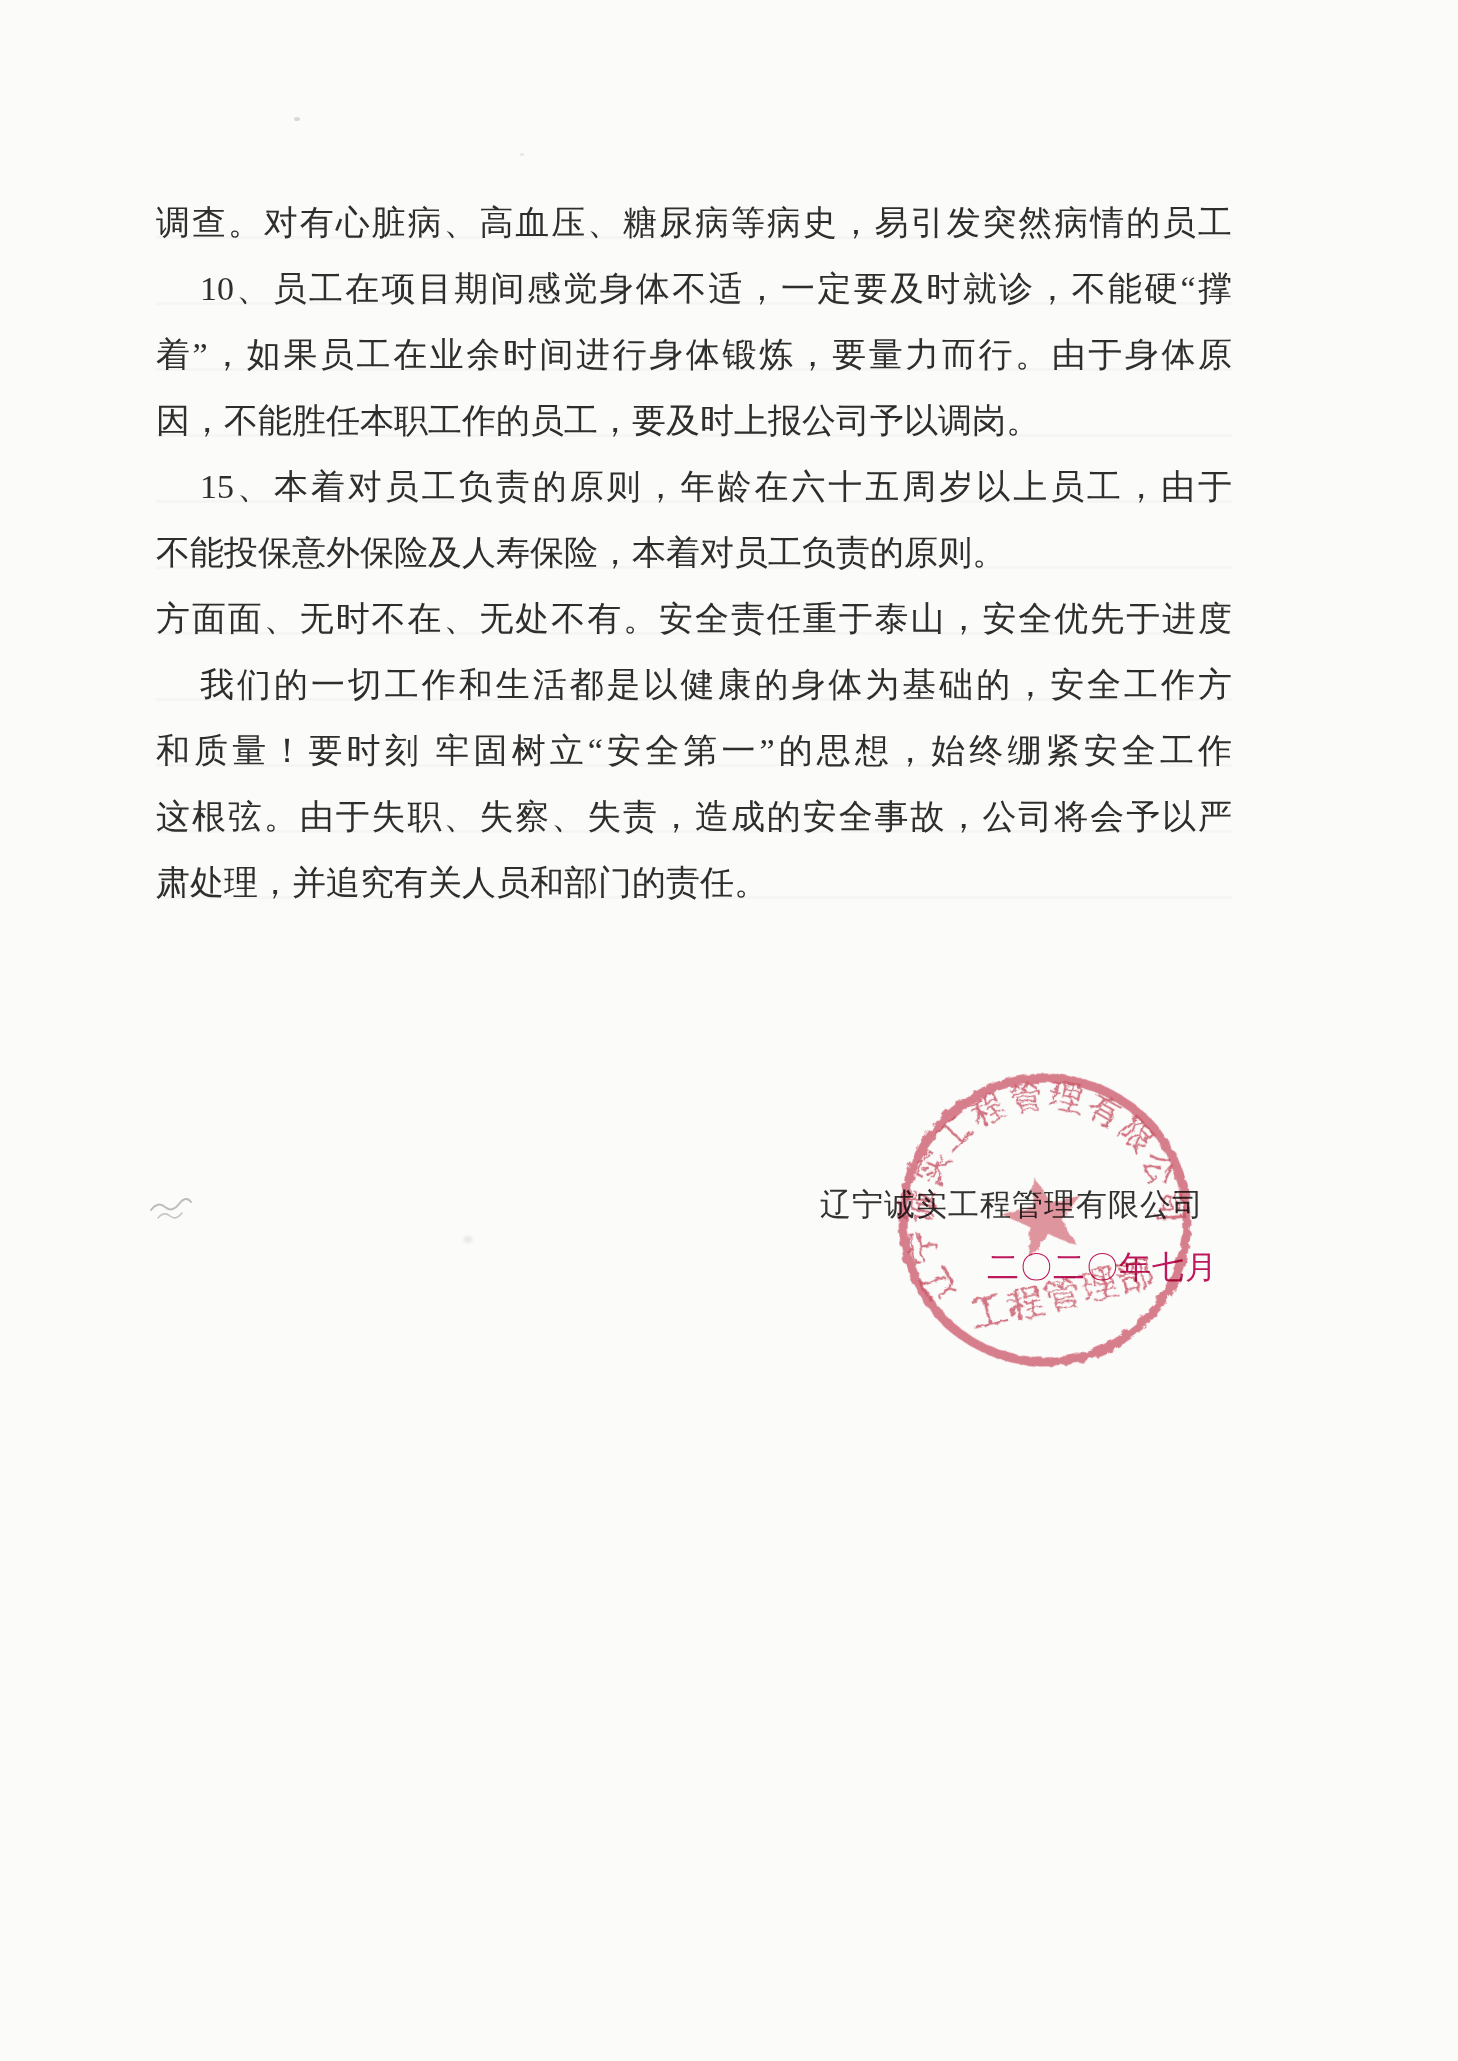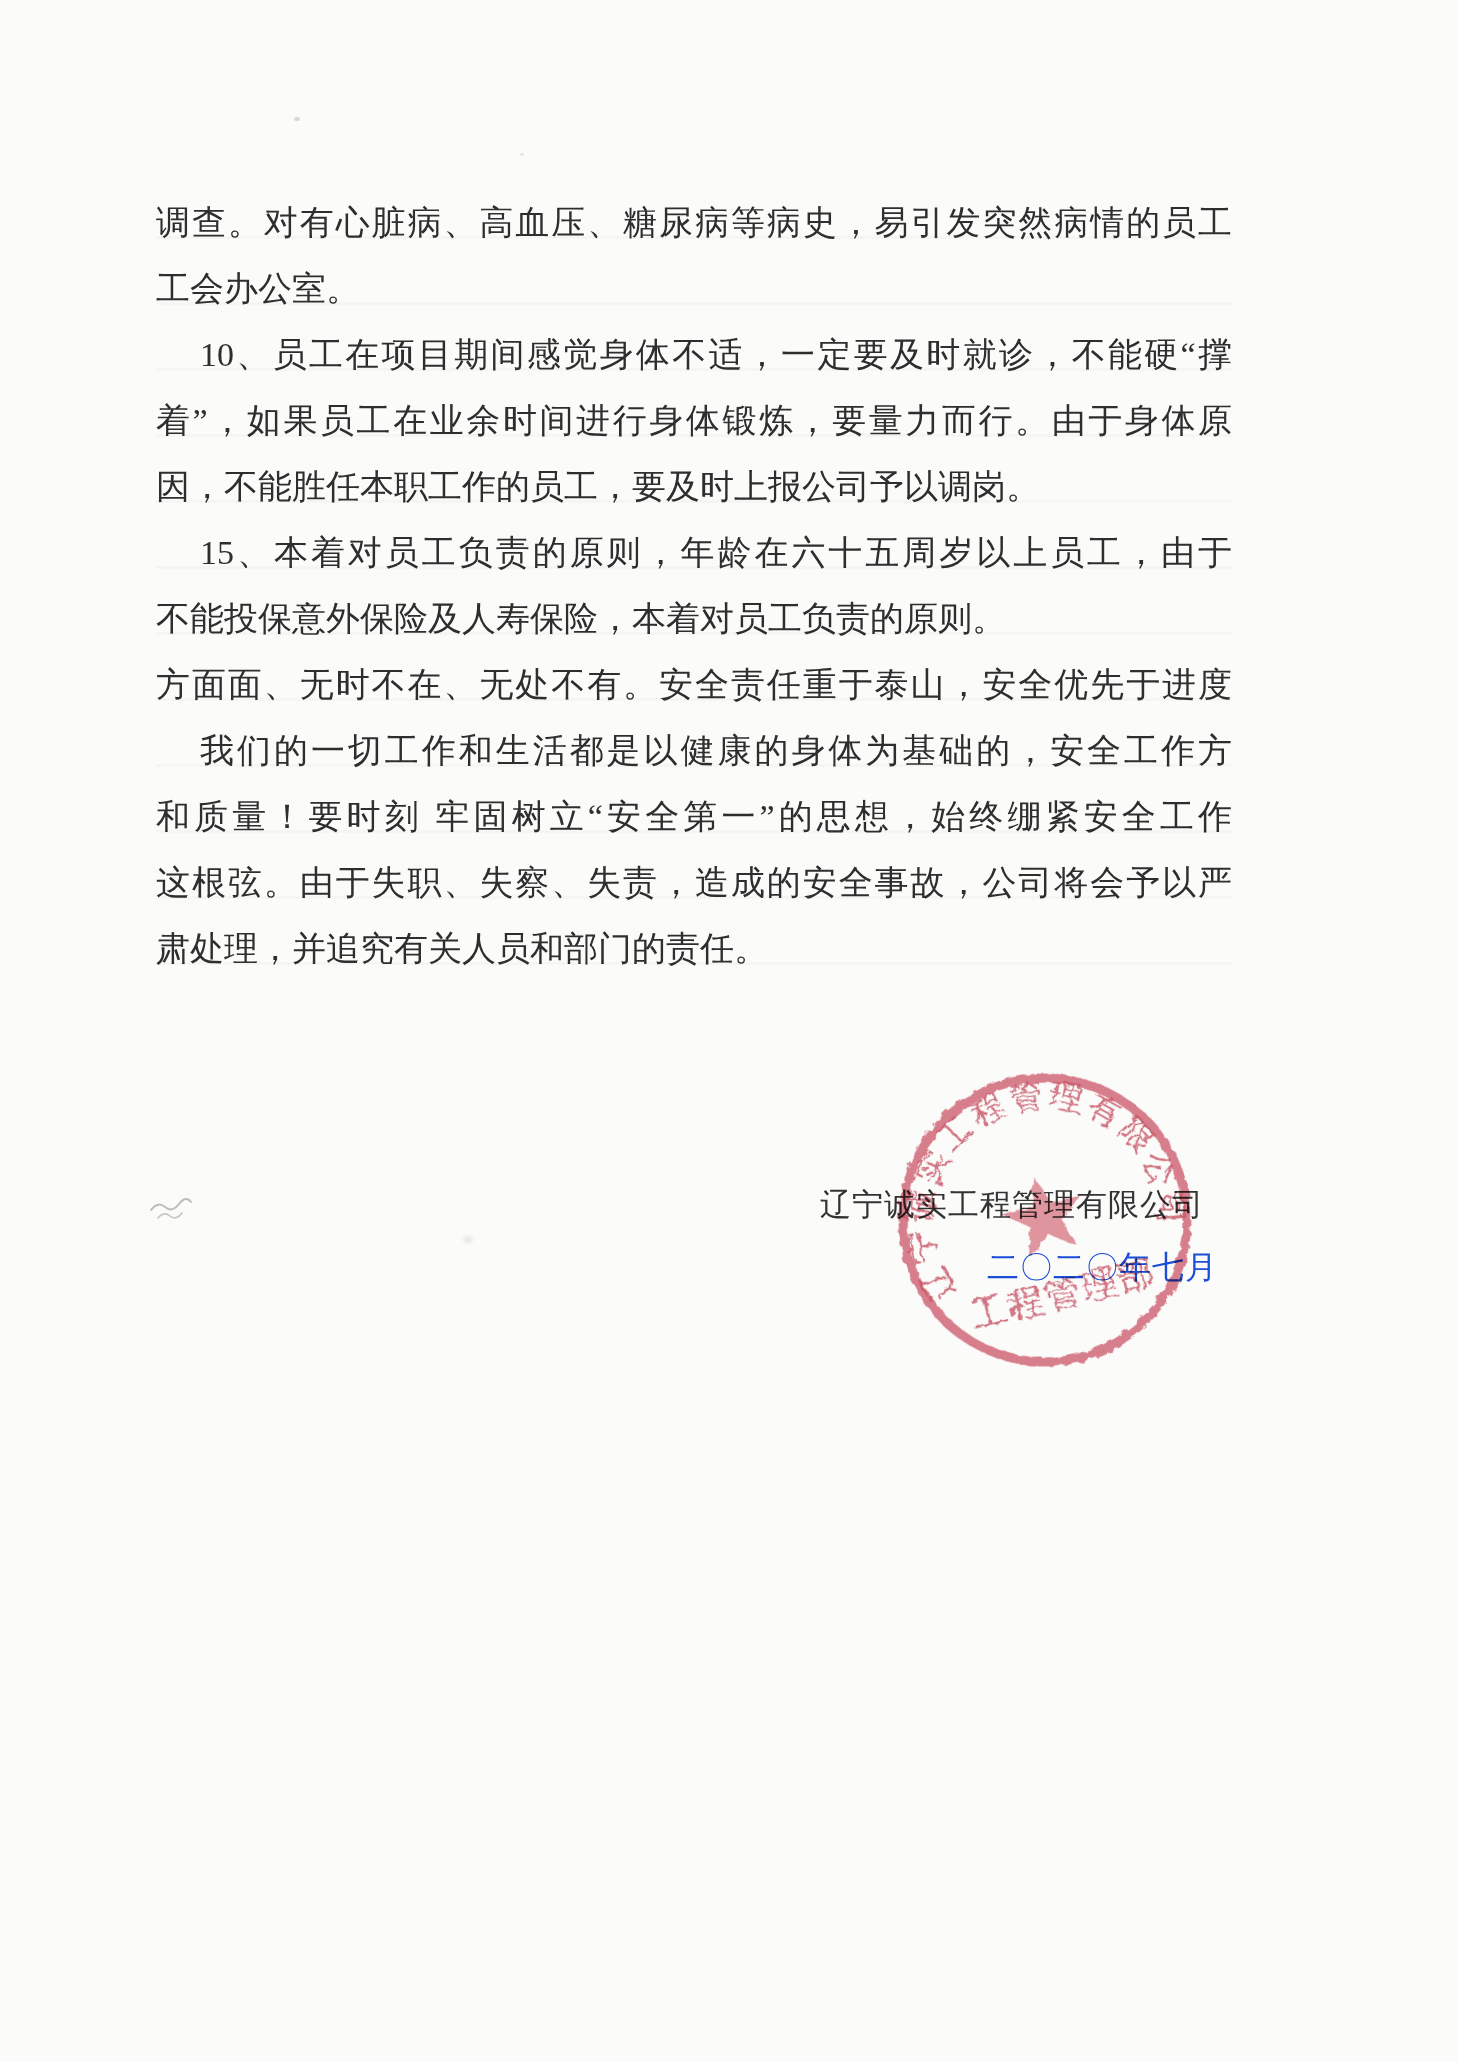--- a/index.html
+++ b/index.html
@@ -39,21 +39,21 @@
     top: 1184px; right: 254px;
     font-size: 31px; letter-spacing: 1px;
     color: #333;
     white-space: nowrap;
     text-align: center;
   }
   .sig-date {
     position: absolute;
     top: 1246px; right: 240px;
     font-size: 32px; letter-spacing: 1px;
-    color: #1d4ed8;
+    color: #be185d;
     white-space: nowrap;
   }
 
   
   .stamp {
     position: absolute;
     left: 885px; top: 1060px;
     width: 320px; height: 320px;
     transform: rotate(-14deg);
     mix-blend-mode: multiply;
@@ -80,21 +80,20 @@
   .speck.s2 { left: 520px; top: 153px; width: 4px; height: 3px; opacity: .6; }
   .speck.s3 { left: 463px; top: 1236px; width: 10px; height: 7px; background: rgba(80,80,80,0.10); filter: blur(1.5px); }
 </style>
 </head>
 <body>
 
 <div class="page">
 
   <div class="body-text">
     <div class="line">调查。对有心脏病、高血压、糖尿病等病史，易引发突然病情的员工</div>
-    <div class="line pe">工会办公室。</div>
     <div class="line ind">10、员工在项目期间感觉身体不适，一定要及时就诊，不能硬“撑</div>
     <div class="line">着”，如果员工在业余时间进行身体锻炼，要量力而行。由于身体原</div>
     <div class="line pe">因，不能胜任本职工作的员工，要及时上报公司予以调岗。</div>
     <div class="line ind">15、本着对员工负责的原则，年龄在六十五周岁以上员工，由于</div>
     <div class="line pe">不能投保意外保险及人寿保险，本着对员工负责的原则。</div>
     <div class="line">方面面、无时不在、无处不有。安全责任重于泰山，安全优先于进度</div>
     <div class="line ind">我们的一切工作和生活都是以健康的身体为基础的，安全工作方</div>
     <div class="line">和质量！要时刻 牢固树立“安全第一”的思想，始终绷紧安全工作</div>
     <div class="line">这根弦。由于失职、失察、失责，造成的安全事故，公司将会予以严</div>
     <div class="line pe">肃处理，并追究有关人员和部门的责任。</div>

